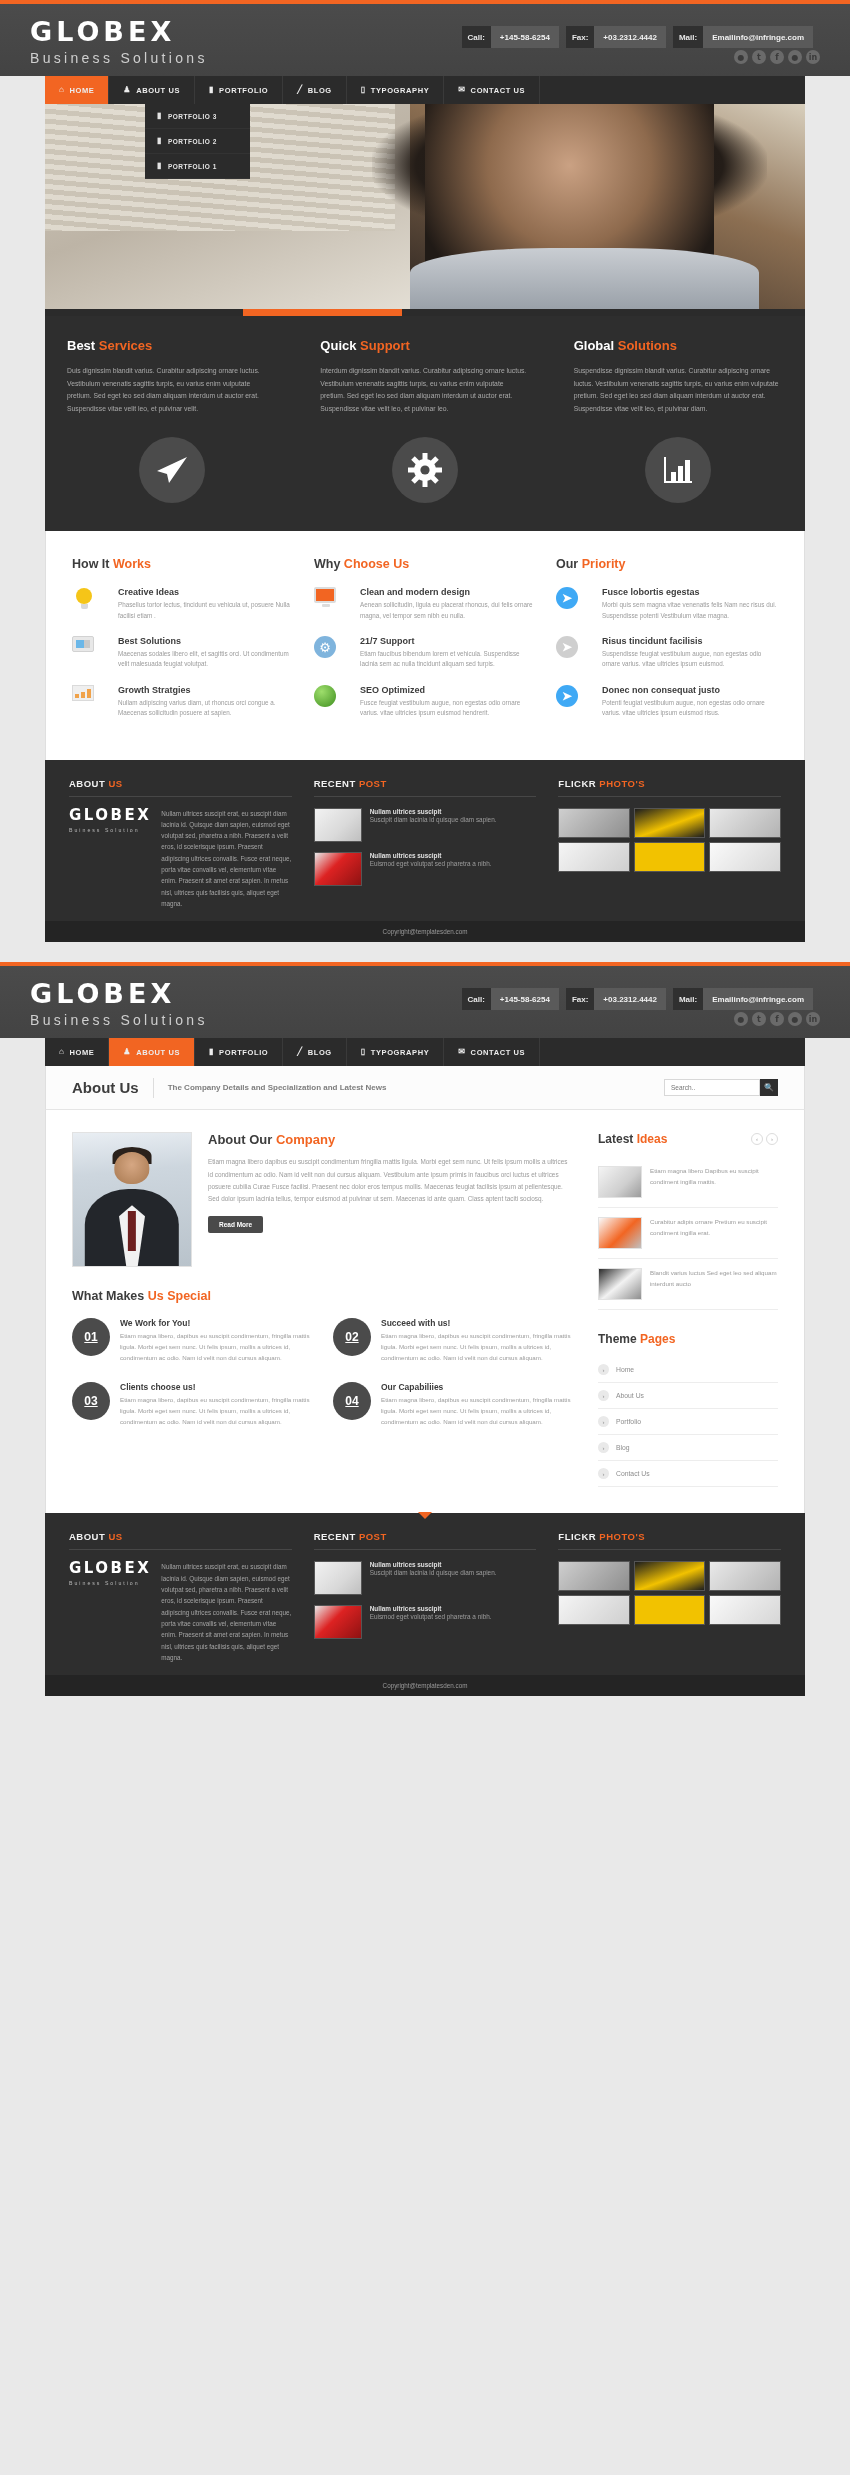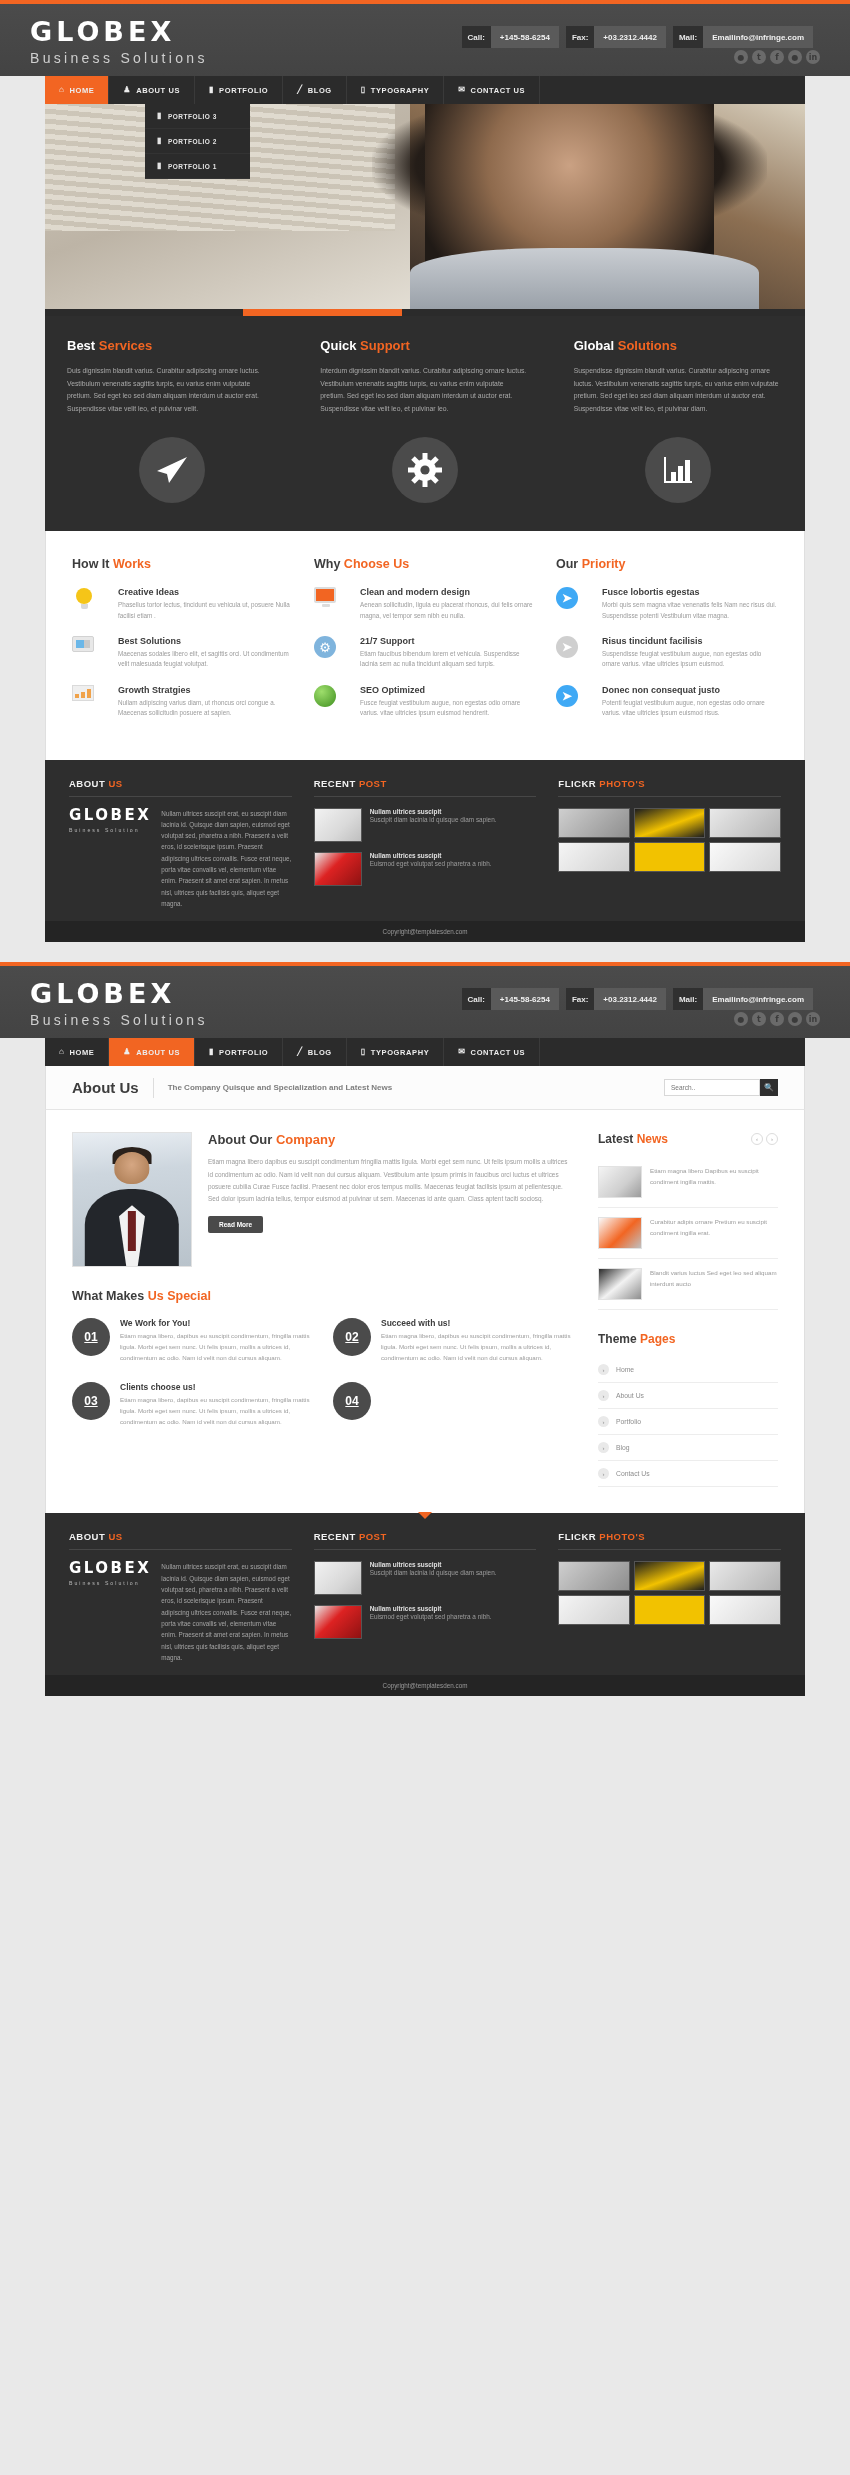--- a/index.html
+++ b/index.html
@@ -607,21 +607,21 @@
       <div class="nav-item">
         <span class="nav-ico">✉</span>
         <span>CONTACT US</span>
       </div>
     </div>
   </div>
 
   <div class="pagetitle-bar">
     <div class="pagetitle">About Us</div>
     <div class="pagetitle-div"></div>
-    <div class="pagetitle-sub">The Company Quisque and Specialization and Latest News</div>
+    <div class="pagetitle-sub">The Company Details and Specialization and Latest News</div>
     <div class="search">
       <input placeholder="Search.." style="">
       <button><span>🔍</span></button>
     </div>
   </div>
 
   <div class="content">
     <div class="main-col">
       <div class="about-row">
         <div class="about-photo">
@@ -657,28 +657,32 @@
           </div>
           <div class="sp-item">
             <div class="sp-num">03</div>
             <div class="sp-body">
               <h4>Clients choose us!</h4>
               <p>Etiam magna libero, dapibus eu suscipit condimentum, fringilla mattis ligula. Morbi eget sem nunc. Ut felis ipsum, mollis a ultrices id, condimentum ac odio. Nam id velit non dui cursus aliquam.</p>
             </div>
           </div>
           <div class="sp-item">
             <div class="sp-num">04</div>
+            <div class="sp-body">
+              <h4>Our Capabiliies</h4>
+              <p>Etiam magna libero, dapibus eu suscipit condimentum, fringilla mattis ligula. Morbi eget sem nunc. Ut felis ipsum, mollis a ultrices id, condimentum ac odio. Nam id velit non dui cursus aliquam.</p>
+            </div>
           </div>
         </div>
       </div>
     </div>
 
     <div class="side-col">
       <div class="side-head">
-        <h3><span>Latest </span><em>News</em></h3>
+        <h3><span>Latest </span><em>Ideas</em></h3>
         <div class="side-nav">
           <span>‹</span>
           <span>›</span>
         </div>
       </div>
       <div class="news-item">
         <div class="news-thumb nt1"></div>
         <p>Etiam magna libero Dapibus eu suscipit condiment ingilla mattis.</p>
       </div>
       <div class="news-item">

